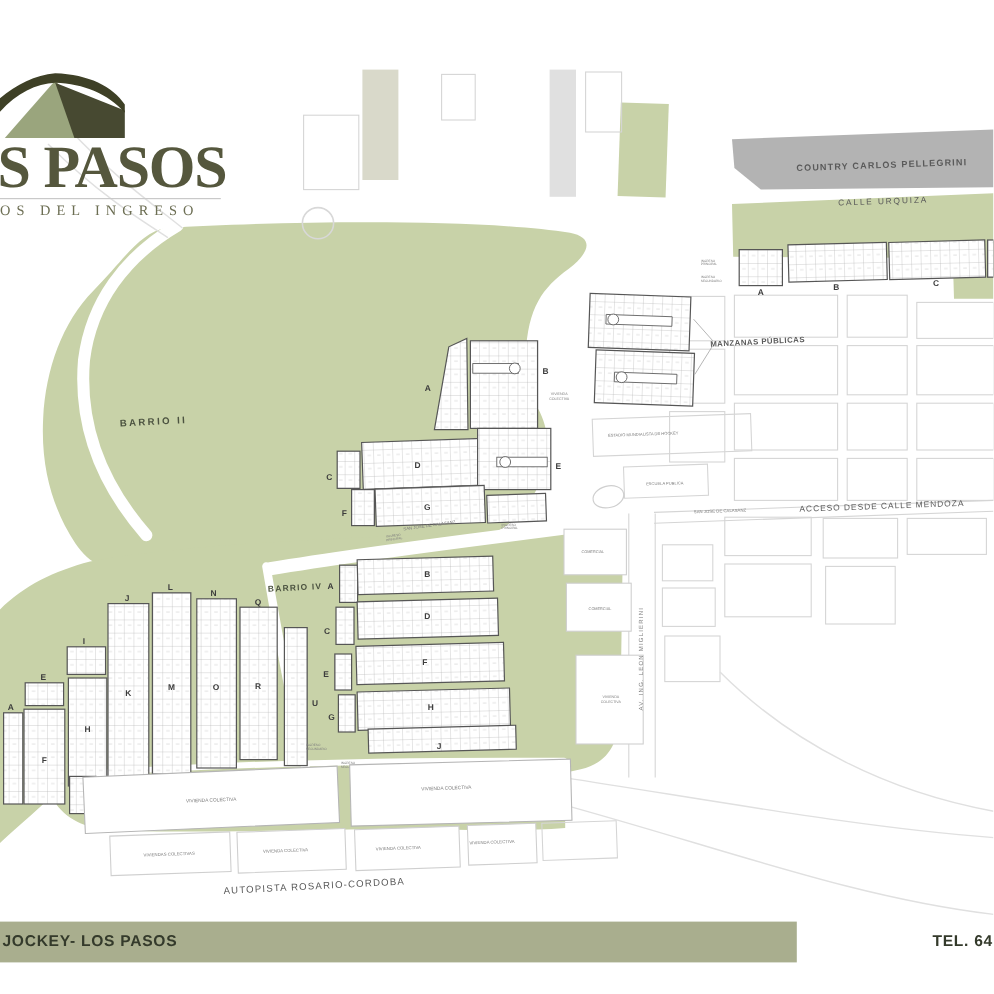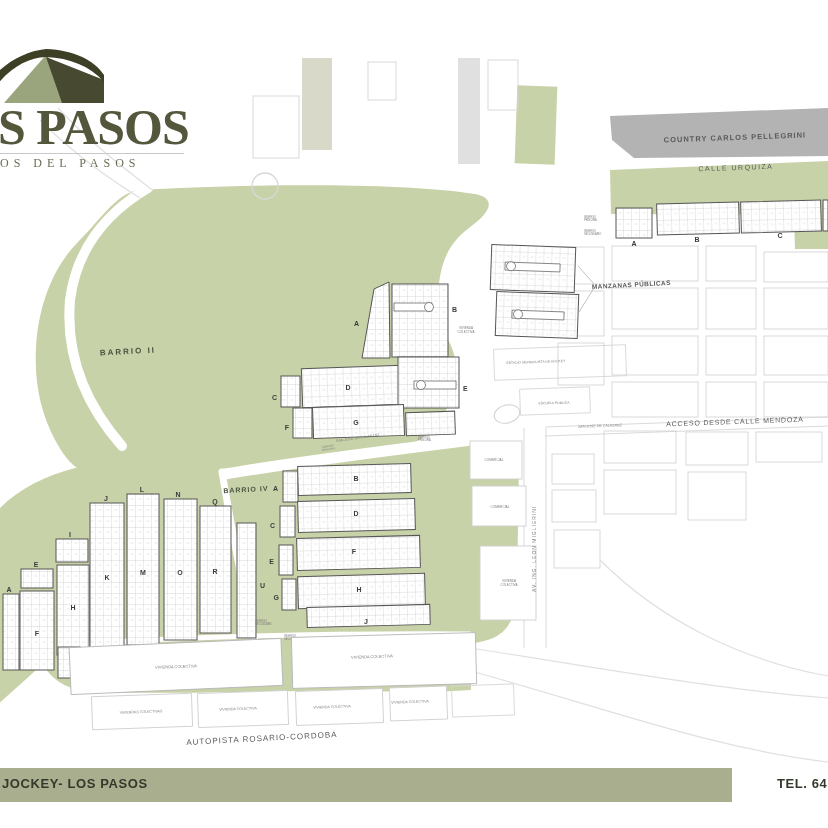--- a/index.html
+++ b/index.html
@@ -1,25 +1,25 @@
 <!DOCTYPE html>
 <html><head>
 <meta charset="utf-8">
 <style>
   html,body{margin:0;padding:0;background:#fff;width:828px;height:828px;overflow:hidden;}
   #stage{position:relative;width:828px;height:828px;background:#fff;font-family:"Liberation Sans",sans-serif;}
   
-  #logo{position:absolute;left:0;top:0;width:300px;height:190px;padding-left:23px;}
+  #logo{position:absolute;left:0;top:12px;width:300px;height:190px;padding-left:23px;}
   #logo .title{position:absolute;left:-2px;top:98px;font-family:"Liberation Serif",serif;
     font-size:50px;font-weight:bold;color:#55573d;letter-spacing:-1px;white-space:nowrap;}
   #logo .rule{position:absolute;left:0;top:153px;width:184px;height:1px;background:#c9c9c9;}
   #logo .subtitle{position:absolute;left:0;top:156px;font-family:"Liberation Serif",serif;
     font-size:12px;color:#6c6e53;letter-spacing:5px;white-space:nowrap;}
   
-  #footer{position:absolute;left:0;top:768px;width:732px;height:34px;background:#a9ae8e;}
+  #footer{position:absolute;left:0;top:768px;width:664px;height:34px;background:#a9ae8e;}
   #footer span{position:absolute;top:8px;font-size:13px;font-weight:bold;color:#343a2b;
     letter-spacing:.6px;white-space:nowrap;}
   #footer .f-left{left:2px;}
   #footer .f-center{left:352px;}
   #footer .f-right{left:777px;}
   
   .blk{fill:url(#lp);stroke:#565656;stroke-width:1;}
   .street{fill:none;stroke:#d5d5d5;stroke-width:.9;}
   .streetw{fill:#fff;stroke:#cfcfcf;stroke-width:.9;}
   .bigblk{fill:#fff;stroke:#b5b5b5;stroke-width:.9;}
@@ -266,21 +266,21 @@
 
   
   <div id="logo">
     <svg width="300" height="110" viewBox="0 0 300 110" style="position:absolute;left:0;top:0;">
       <polygon points="4,103 46,55 88,103" fill="#9aa57d"></polygon>
       <polygon points="62,103 46,57 104,80 104,103" fill="#474931"></polygon>
       <path fill="#3e4026" d="M-26,100 C-6,70 18,52 46,49 C74,50 94,60 104,75 L104,82 C90,66 70,58 46,57 C24,58 2,72 -16,104 Z"></path>
     </svg>
     <div class="title">S PASOS</div>
     <div class="rule"></div>
-    <div class="subtitle">OS DEL PASOS</div>
+    <div class="subtitle">OS DEL INGRESO</div>
   </div>
 
   
   <div id="footer">
     <span class="f-left">JOCKEY- LOS PASOS</span>
     <span class="f-right">TEL. 64</span>
   </div>
 
 </div>
 

